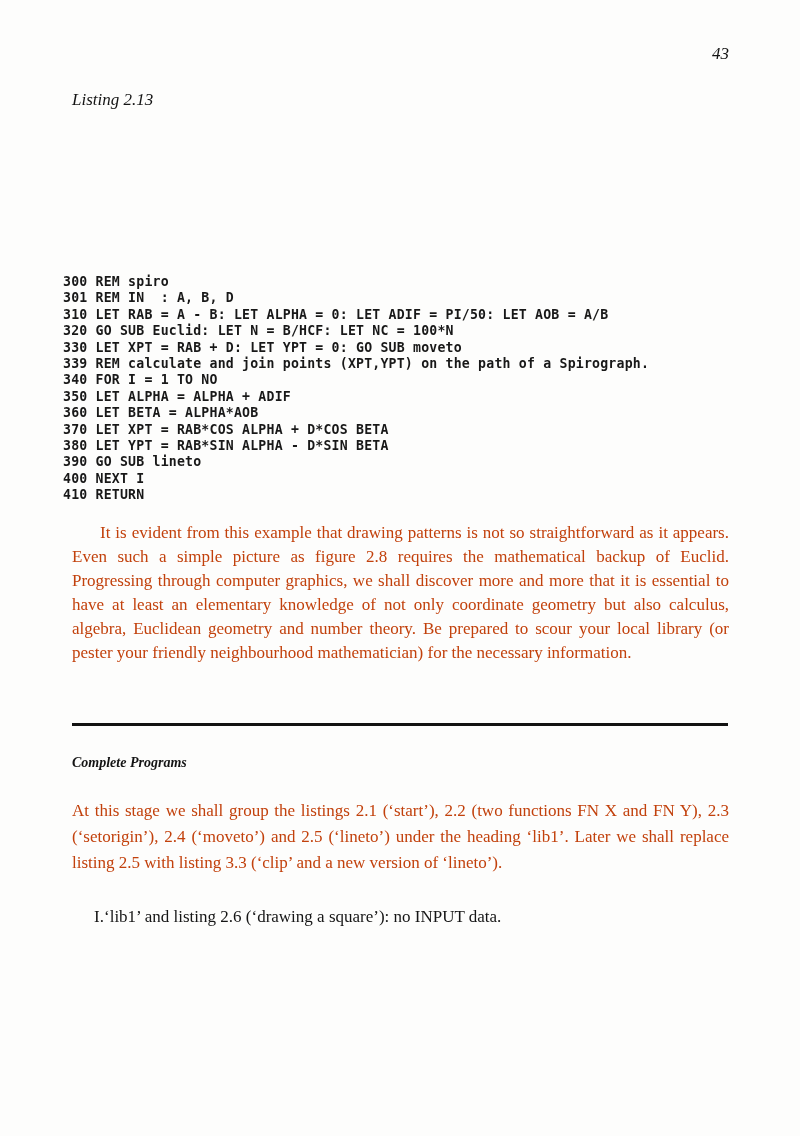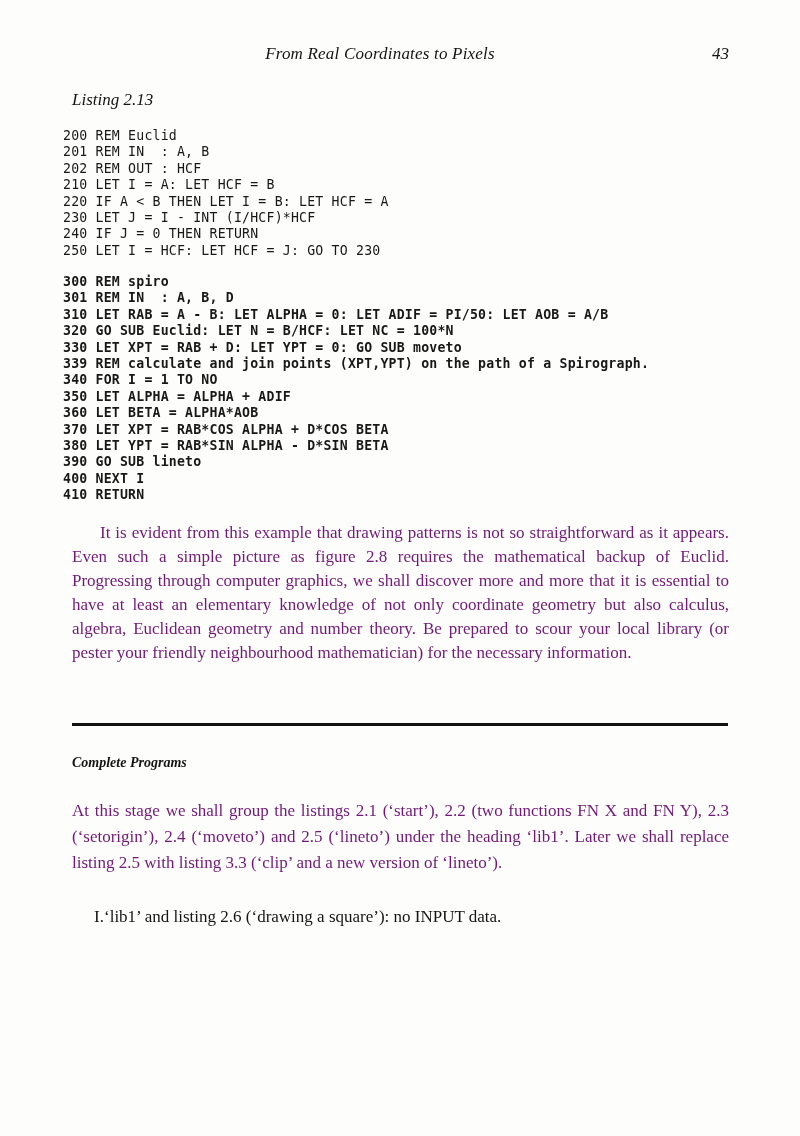--- a/index.html
+++ b/index.html
@@ -37,21 +37,21 @@
     white-space: pre;
     color: #181818;
     letter-spacing: 0.2px;
   }
   .code-euclid { top: 128px; }
   .code-spiro  { top: 274px; font-weight: bold; }
   .para {
     position: absolute; left: 72px; width: 657px;
     font-size: 17px; line-height: 24px;
     text-align: justify;
-    color: #701a75;
+    color: #c2410c;
   }
   .para-1 { top: 521px; text-indent: 28px; }
   .para-2 { top: 798px; line-height: 26px; }
   .rule {
     position: absolute; top: 723px; left: 72px;
     width: 656px; height: 2.5px;
     background: #121212;
   }
   .section-heading {
     position: absolute; top: 755px; left: 72px;
@@ -71,33 +71,24 @@
     margin-left: 0;
     width: 611px;
     text-align: justify;
   }
 </style>
 </head>
 <body>
 
 <div class="page">
 
-  <div class="running-head">From Real Coordinates to Pixels</div>
   <div class="folio">43</div>
 
   <div class="listing-caption">Listing 2.13</div>
 
-  <pre class="code code-euclid">200 REM Euclid
-201 REM IN  : A, B
-202 REM OUT : HCF
-210 LET I = A: LET HCF = B
-220 IF A &lt; B THEN LET I = B: LET HCF = A
-230 LET J = I - INT (I/HCF)*HCF
-240 IF J = 0 THEN RETURN
-250 LET I = HCF: LET HCF = J: GO TO 230</pre>
   <pre class="code code-spiro">300 REM spiro
 301 REM IN  : A, B, D
 310 LET RAB = A - B: LET ALPHA = 0: LET ADIF = PI/50: LET AOB = A/B
 320 GO SUB Euclid: LET N = B/HCF: LET NC = 100*N
 330 LET XPT = RAB + D: LET YPT = 0: GO SUB moveto
 339 REM calculate and join points (XPT,YPT) on the path of a Spirograph.
 340 FOR I = 1 TO NO
 350 LET ALPHA = ALPHA + ADIF
 360 LET BETA = ALPHA*AOB
 370 LET XPT = RAB*COS ALPHA + D*COS BETA

